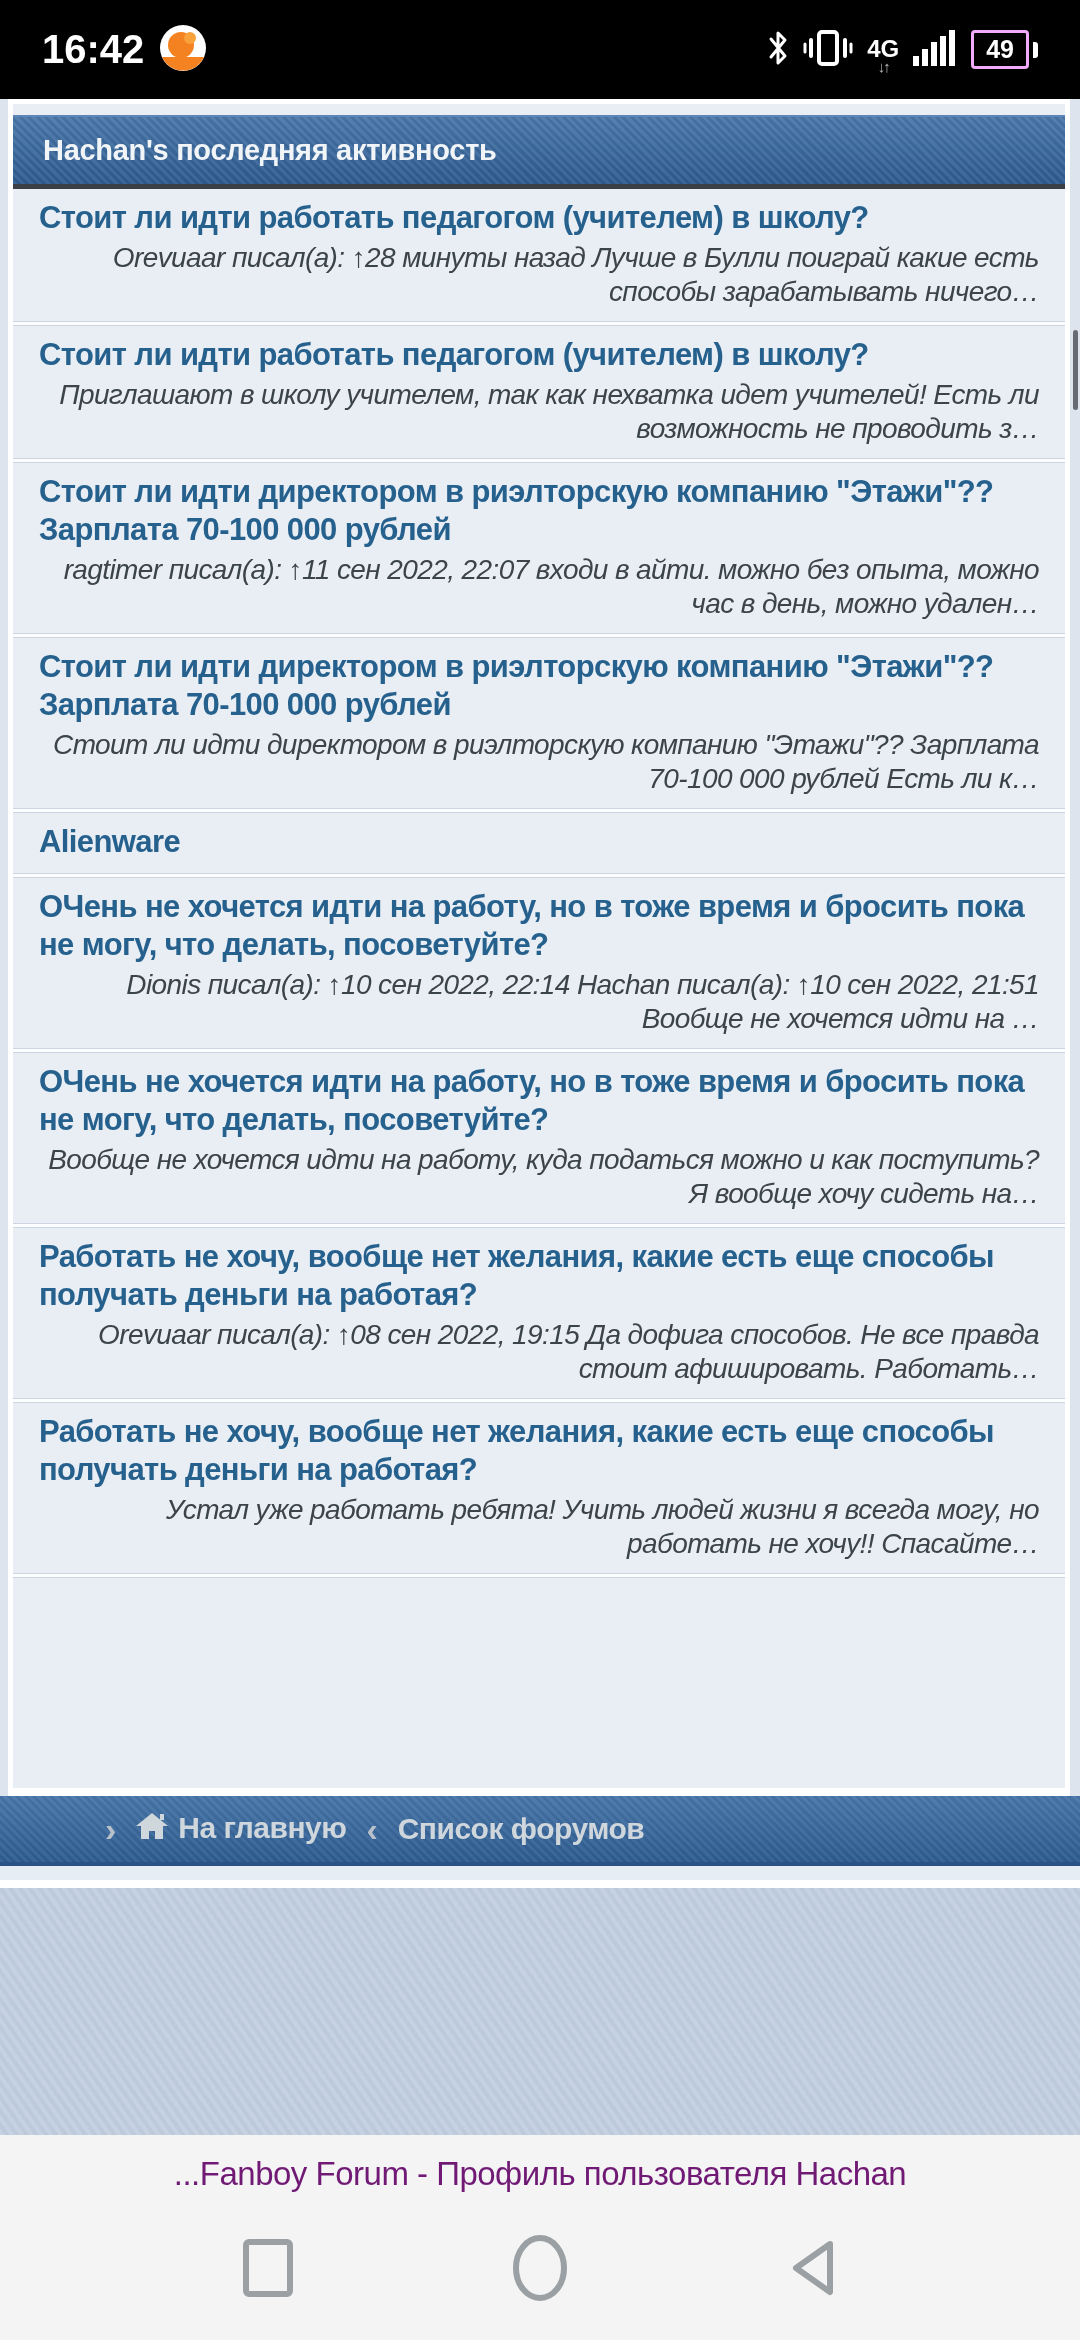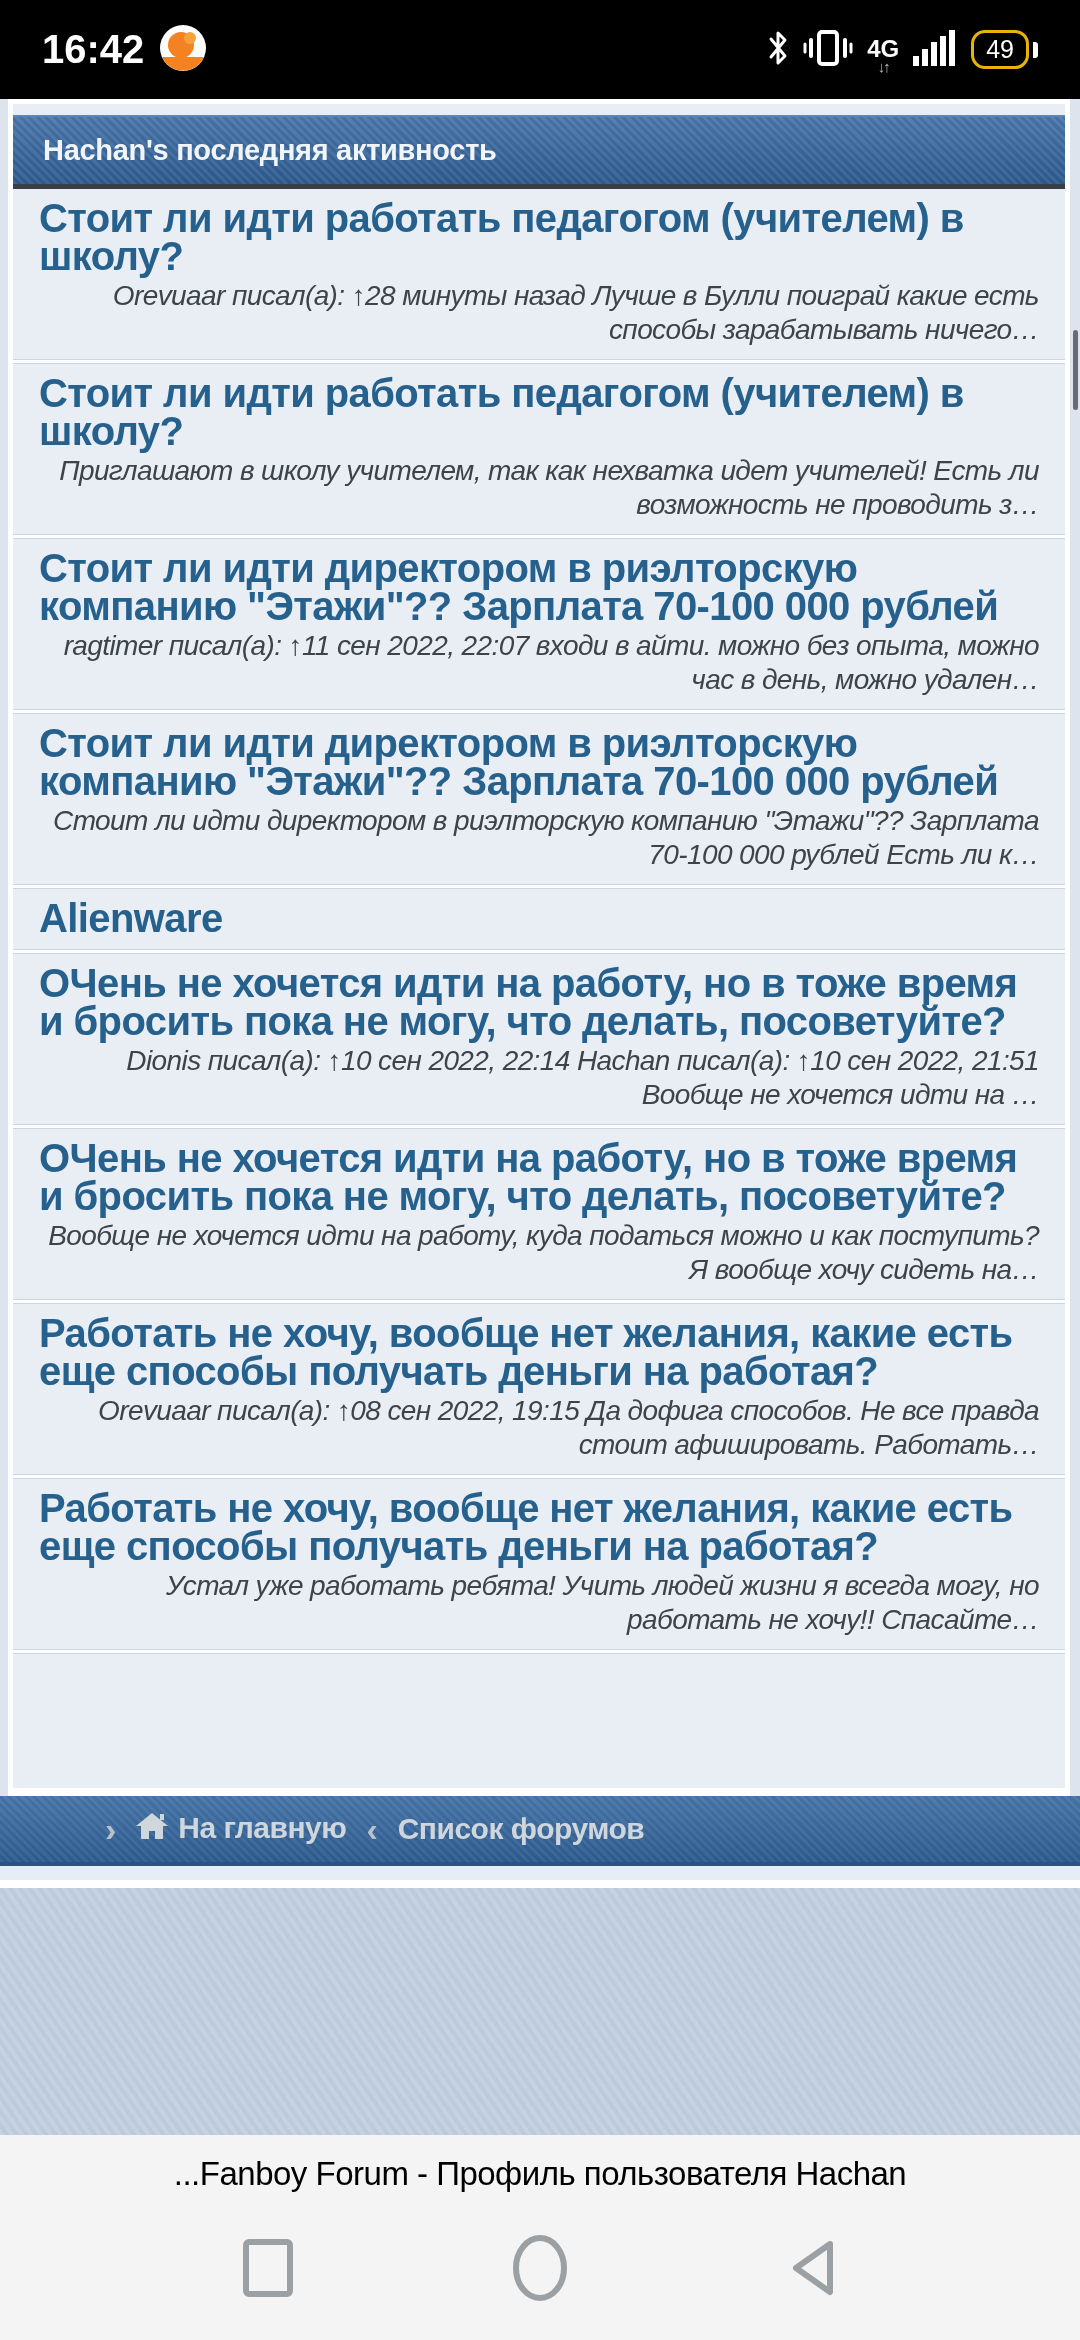--- a/index.html
+++ b/index.html
@@ -17,21 +17,21 @@
     display:flex; align-items:center; justify-content:space-between;
     padding:16px 42px; flex:none;
   }
   .sb-left { display:flex; align-items:center; gap:16px; }
   .sb-time { font-size:40px; font-weight:600; letter-spacing:0; }
   .sb-right { display:flex; align-items:center; gap:14px; }
   .sb-net { display:flex; flex-direction:column; align-items:center; line-height:1; }
   .sb-net .nt { font-size:24px; font-weight:700;margin-top:12px; }
   .sb-net .arr { font-size:15px; letter-spacing:-2px; color:#bbb; margin-top:-2px; }
   .sb-batt {
-    border:3px solid #eab308; border-radius:14px; font-size:25px; font-weight:400;
+    border:3px solid #f0abfc; border-radius:4px; font-size:25px; font-weight:700;
     padding:3px 12px; line-height:1.1;
   }
   .sb-batt-nub { width:5px; height:16px; background:#fff; border-radius:0 3px 3px 0; margin-left:-10px; }
 
   
   .page {
     flex:1; margin:0 10px 0 8px; background:#fff;
     padding:0 5px 8px 5px; display:flex; flex-direction:column; overflow:hidden;
   }
   .top-strip { height:16px; background:linear-gradient(#ffffff 0 5px,#e9eef5 5px); flex:none; }
@@ -40,21 +40,21 @@
     padding-left:30px; color:#f2f5f8; font-size:29px; font-weight:700; letter-spacing:-0.3px;
     background:
       repeating-linear-gradient(45deg, rgba(255,255,255,0.06) 0 3px, rgba(0,0,0,0.05) 3px 6px),
       linear-gradient(#4a78ab, #2e5c90);
     border-top:2px solid #5b86b5;
     border-bottom:5px solid #3a3e45;
   }
   .activity-list { flex:1; background:#e9eef4; overflow:hidden; }
   .item { padding:10px 26px 12px 26px; }
   .item-title {
-    color:#26618e; font-size:40px; font-weight:700; line-height:38px; letter-spacing:-0.6px;
+    color:#26618e; font-size:31px; font-weight:700; line-height:38px; letter-spacing:-0.6px;
   }
   .item-snippet {
     color:#3b434b; font-style:italic; font-size:28px; line-height:34px; letter-spacing:-0.6px;
     margin-top:4px;
     text-align:right;
   }
   .sep { height:5px; background:#fbfdfe; border-top:1px solid #ccd5e0; border-bottom:1px solid #ccd5e0; }
 
   
   .breadcrumb {
@@ -71,21 +71,21 @@
 
   .strip-light { flex:none; height:14px; background:#e7edf5; }
   .strip-white { flex:none; height:8px; background:#ffffff; }
   .textured {
     flex:none; height:247px;
     background:repeating-linear-gradient(55deg, #c6d2e1 0 4px, #bdcadb 4px 8px);
   }
 
   
   .bottom-panel { flex:none; height:205px; background:#f4f4f4; display:flex; flex-direction:column; align-items:center; }
-  .page-title { margin-top:20px; color:#000000; font-size:33px; letter-spacing:-0.5px; }
+  .page-title { margin-top:20px; color:#701a75; font-size:33px; letter-spacing:-0.5px; }
   .android-nav { display:flex; align-items:center; gap:206px; margin-top:42px; }
   .nav-btn { width:66px; height:66px; display:flex; align-items:center; justify-content:center; cursor:pointer; }
 
   
   .scroll-thumb {
     position:absolute; right:2px; top:330px; width:5px; height:80px;
     background:#3f444b; border-radius:3px; opacity:0.75;
   }
 </style>
 </head>

